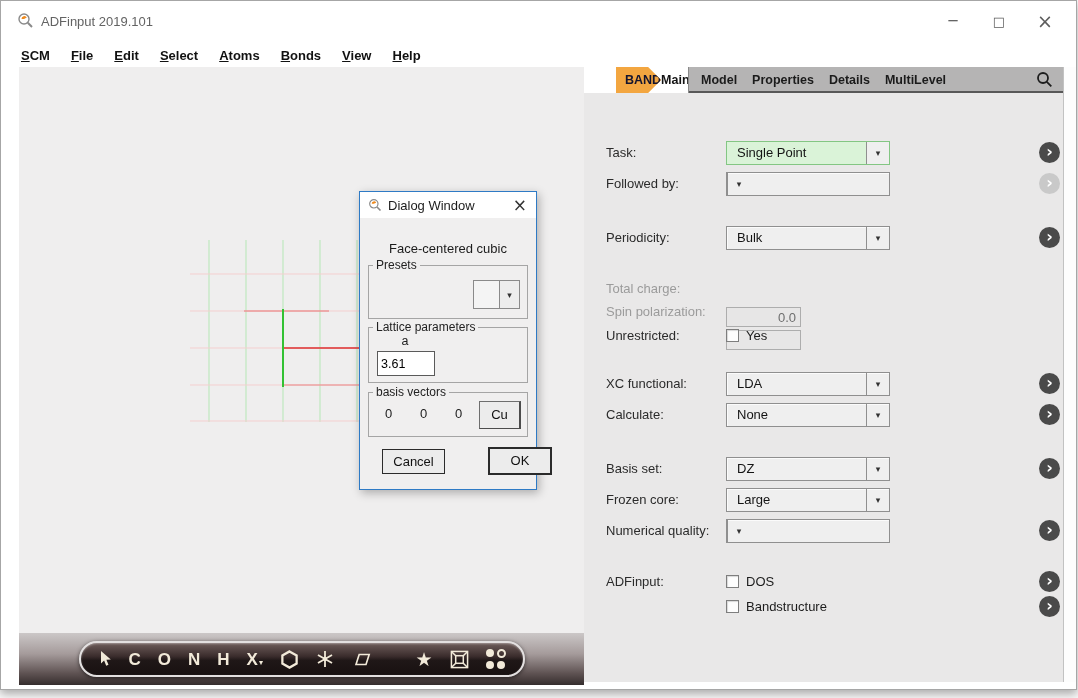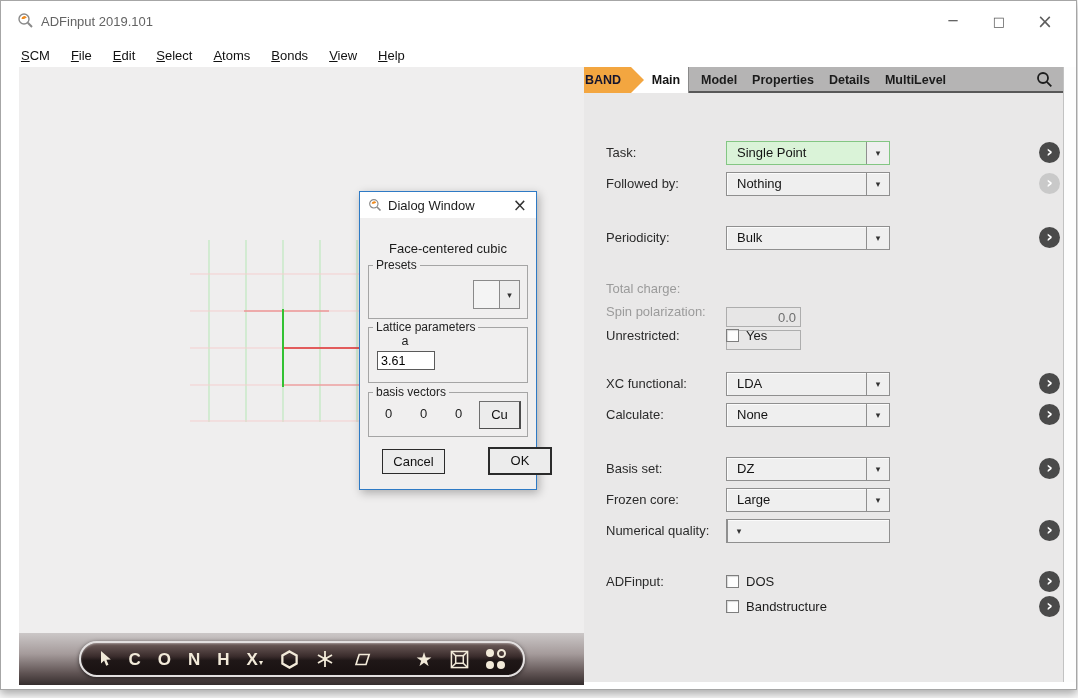--- a/index.html
+++ b/index.html
@@ -15,21 +15,21 @@
   .title-text { position:absolute; left:40px; top:13px; font-size:13px; color:#636363; }
   .win-controls { position:absolute; right:8px; top:0; height:40px; display:flex; }
   .win-btn { width:46px; height:40px; display:flex; align-items:center; justify-content:center;
              color:#5d5d5d; font-size:15px; }
   .win-btn.max { font-size:13px; }
   .win-btn.close { font-size:19px; }
 
   
   .menubar { position:absolute; left:20px; top:42px; height:24px; display:flex; gap:21px;
              font-size:13px; color:#111; align-items:center; }
-  .menu-item { display:inline-block; }
+  .menu-item { display:inline-block;font-weight:bold; }
   .menu-item::first-letter { text-decoration:underline; }
 
   
   .content { position:absolute; left:0; top:66px; width:1075px; height:618px; }
 
   
   .viewport { position:absolute; left:18px; top:0; width:565px; height:618px; background:#efeeee; }
   .gridsvg { position:absolute; left:0; top:0; }
 
   .bottombar { position:absolute; left:0; bottom:0; width:100%; height:52px;
@@ -61,21 +61,21 @@
   .grp-lattice { top:135px; height:56px; }
   .grp-basis   { top:200px; height:45px; }
 
   .preset-dd { position:absolute; right:7px; top:14px; width:47px; height:29px; display:flex;
                background:#f4f4f4; border:1px solid #8a8a8a; }
   .preset-dd .dd-blank { flex:1; }
   .preset-dd .dd-arrow { width:20px; border-left:1px solid #8a8a8a; display:flex; align-items:center;
                          justify-content:center; font-size:9px; color:#333; background:#ededed; }
 
   .param-name { position:absolute; left:8px; top:6px; width:56px; text-align:center; font-size:12.5px; color:#1c1c1c; }
-  .param-input { position:absolute; left:8px; top:23px; width:58px; height:19px; border:1px solid #5a5a5a;
+  .param-input { position:absolute; left:8px; top:23px; width:58px; height:25px; border:1px solid #5a5a5a;
                  background:#fff; font-size:12.5px; font-family:"Liberation Sans",sans-serif; padding:0 3px; color:#000; }
 
   .vec { position:absolute; top:13px; font-size:13px; color:#1c1c1c; }
   .vec0 { left:16px; } .vec1 { left:51px; } .vec2 { left:86px; }
   .atom-btn { position:absolute; left:110px; top:8px; width:42px; height:28px; background:#ececec;
               border:1px solid #6e6e6e; border-right:2px solid #4c4c4c; border-bottom:1px solid #4c4c4c;
               font-size:13px; color:#111; text-align:center; line-height:26px; }
 
   .dlg-btn { position:absolute; background:#ececec; font-size:13px; color:#111;
              text-align:center; }
@@ -85,21 +85,21 @@
   
   .panel { position:absolute; left:583px; top:0; width:480px; height:615px; background:#e9e8e8;
            border-right:1px solid #c2c2c2; }
   .gutter { position:absolute; left:1063px; top:0; width:12px; height:615px; background:#fdfdfd; }
 
   .tabbar { position:absolute; left:0; top:0; width:100%; height:26px; background:#b5b4b4;
             border-bottom:2px solid #585858; }
   .active-group { position:absolute; left:0; top:0; height:26px; width:104px; background:#fff; display:flex; }
   .band-tab { width:60px; height:26px; background:#f3a640;
               clip-path:polygon(0 0, calc(100% - 13px) 0, 100% 50%, calc(100% - 13px) 100%, 0 100%);
-              font-size:12.5px; font-weight:bold; color:#14142e; line-height:26px; padding-left:1px; }
+              font-size:12.5px; font-weight:bold; color:#14142e; line-height:26px; padding-left:9px;margin-left:32px; }
   .main-tab { flex:1; text-align:center; font-size:12.5px; font-weight:bold; color:#141414; line-height:26px; }
   .other-tabs { position:absolute; left:104px; top:0; right:0; height:26px; border-left:1px solid #8a8a8a;
                 display:flex; gap:15px; padding-left:12px; align-items:center;
                 font-size:12.5px; font-weight:bold; color:#1b1b1b; }
   .search-btn { position:absolute; right:10px; top:4px; }
 
   
   .form { position:absolute; left:0; top:26px; right:0; bottom:0; }
   .row { position:absolute; left:0; width:100%; height:24px; }
   .row .lbl { position:absolute; left:22px; font-size:13px; color:#2b2b2b; line-height:24px; }
@@ -307,21 +307,20 @@
             <span class="dd-arrow glyph">▾</span>
           </div>
           <div class="chev">
               <span class="glyph">›</span>
             </div>
         </div>
 
         <div class="row" style="top:79px">
           <span class="lbl">Followed by:</span>
           <div class="dropdown">
-            <span class="dd-text">Nothing</span>
             <span class="dd-arrow glyph">▾</span>
           </div>
           <div class="chev dis">
               <span class="glyph">›</span>
             </div>
         </div>
 
         <div class="row" style="top:133px">
           <span class="lbl">Periodicity:</span>
           <div class="dropdown">

